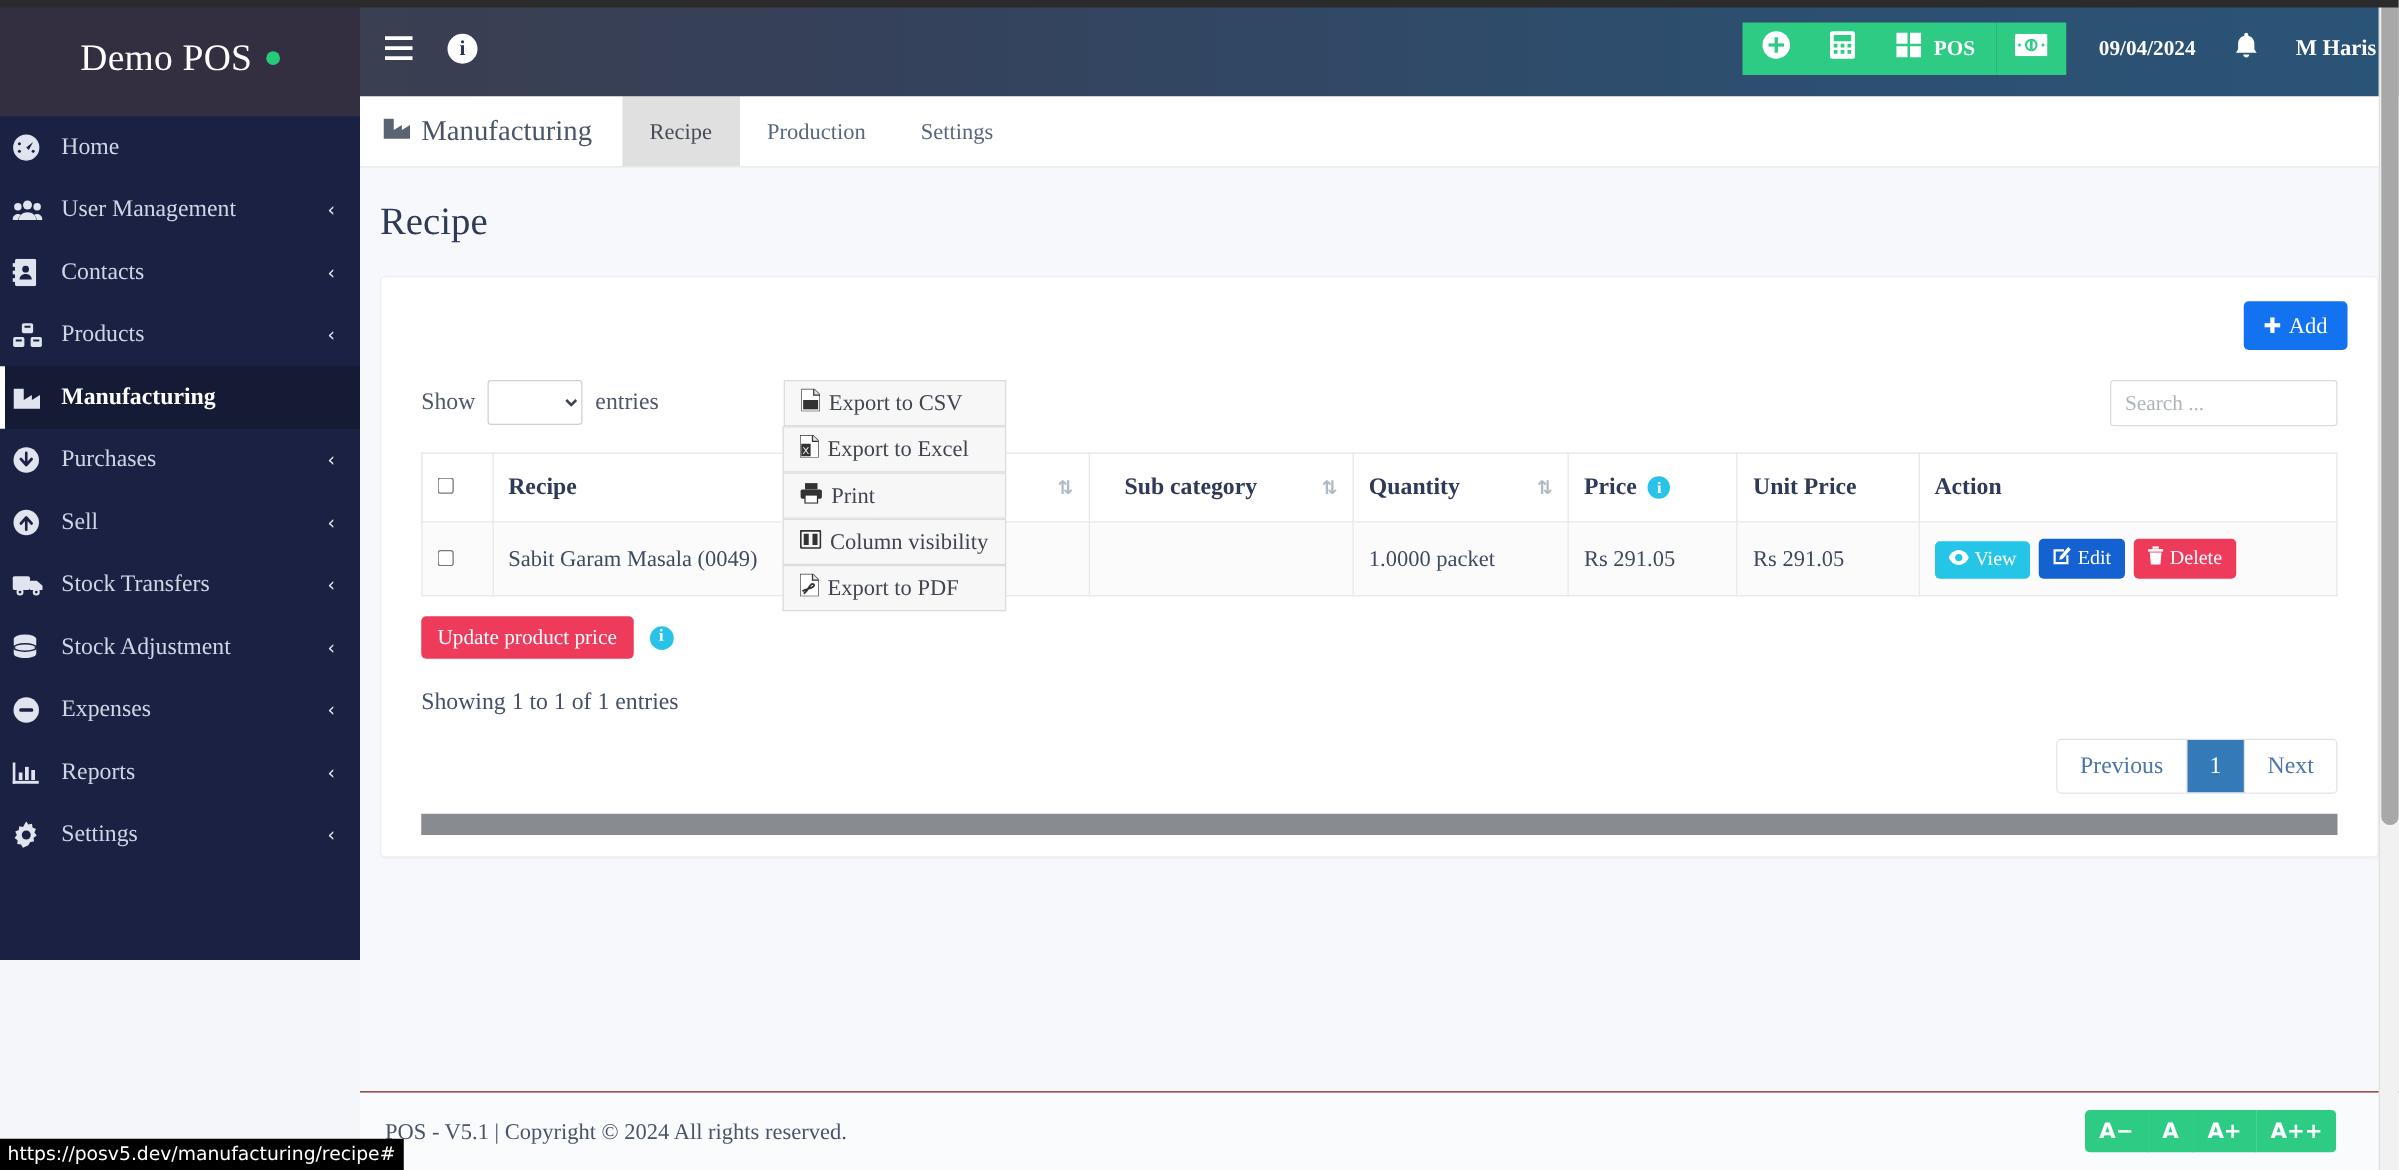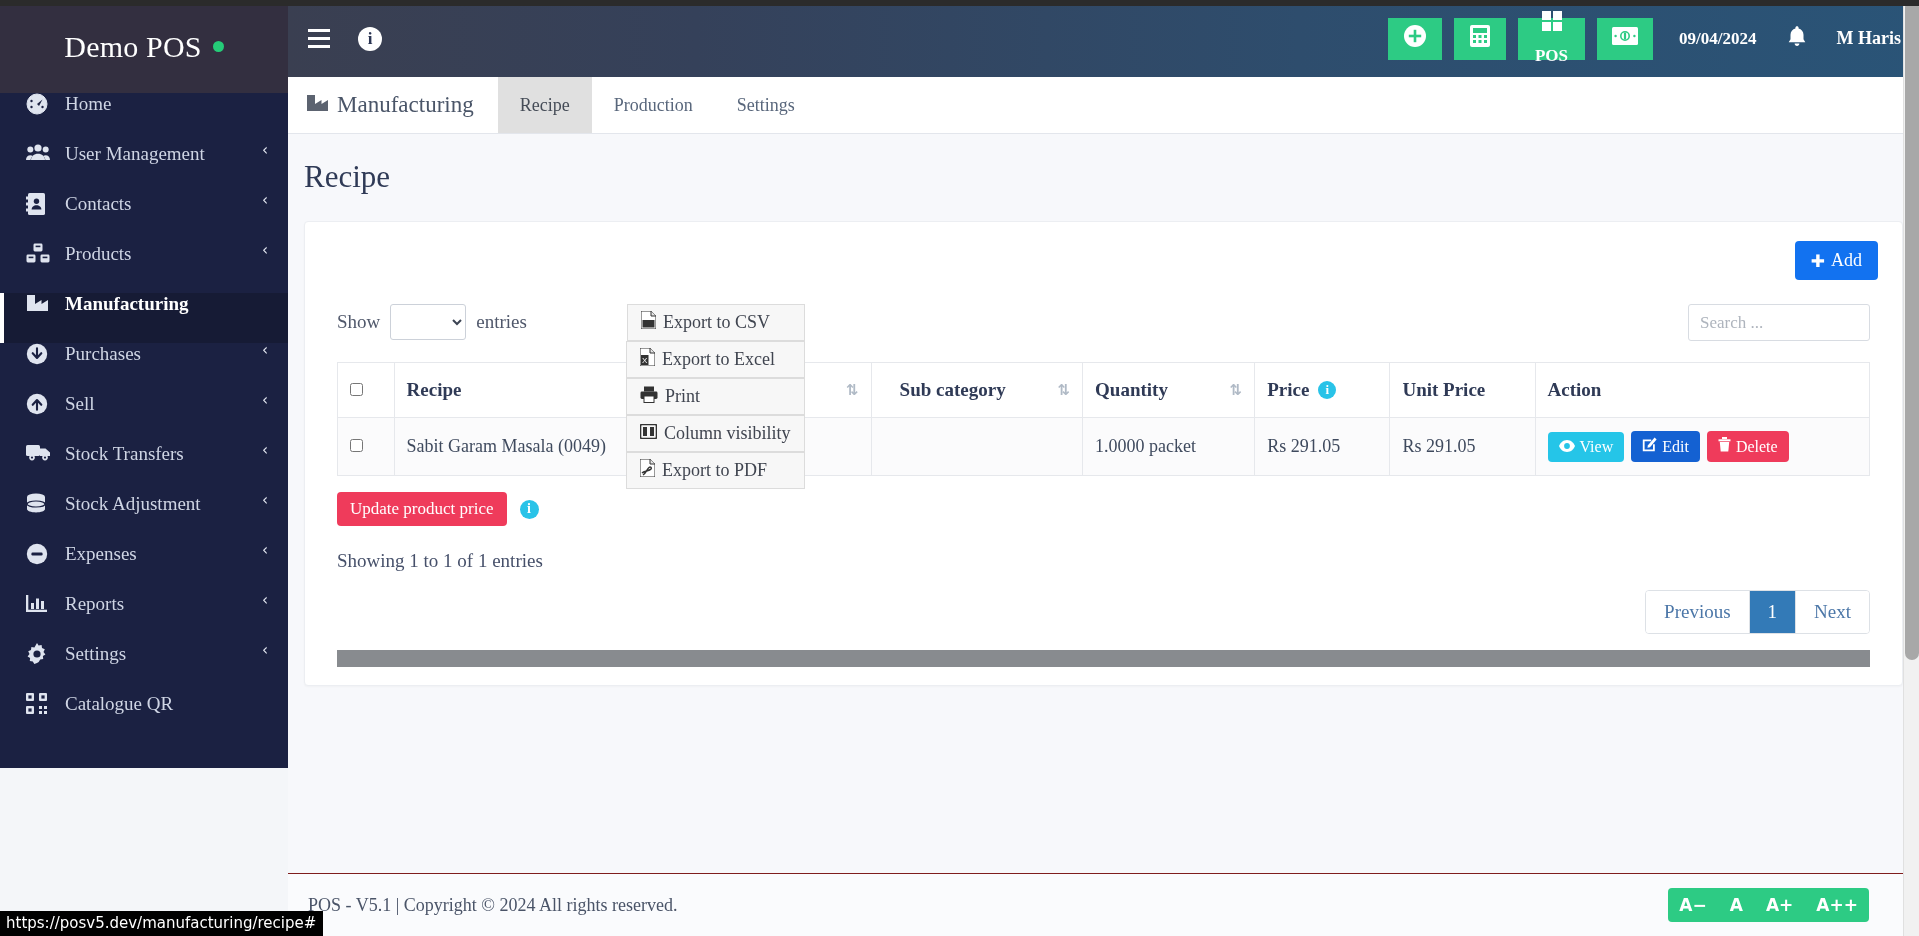--- a/index.html
+++ b/index.html
@@ -26,22 +26,22 @@
   }
   #brand .brand-text {
     color: #ffffff; font-size: 30px; letter-spacing: .2px;
   }
   #brand .brand-dot {
     width: 11px; height: 11px; border-radius: 50%;
     background: #25cc78; display: inline-block;
   }
   .nav-item {
     height: 50px;
-    display: flex; align-items: flex-start;
-    padding: 0 20px 0 26px;
+    display: flex; align-items: center;
+    padding: 0 20px 0 10px;
     color: #cfd5e4; font-size: 19px;
     cursor: pointer; position: relative;
   }
   .nav-item .nav-ico {
     width: 32px; flex: 0 0 32px;
     display: flex; align-items: center; justify-content: flex-start;
     color: #dfe4ef;
   }
   .nav-item .nav-ico svg { display:block; }
   .nav-item .nav-label { flex: 1 1 auto; padding-left: 7px; white-space: nowrap; }
@@ -76,22 +76,22 @@
   #info-btn {
     margin-left: 20px; width: 24px; height: 24px; border-radius: 50%;
     background: #fff; color: #2b3553; display: flex; align-items: center;
     justify-content: center; font-size: 17px; font-weight: bold;
     font-family: "Liberation Serif", serif; cursor: pointer;
   }
   #header-spacer { flex: 1 1 auto; }
   .hbtn {
     background: #2dcb84; color: #fff; height: 42px;
     display: flex; align-items: center; justify-content: center;
-    padding: 0 15px; margin-left: 12px; cursor: pointer;
-    font-size: 17px; font-weight: bold; flex-direction: column;
+    padding: 0 15px; cursor: pointer;
+    font-size: 17px; font-weight: bold;
   }
   .hbtn.pos { gap: 10px; padding: 0 17px; }
   #hdate {
     color: #fff; font-size: 17px; font-weight: bold; margin-left: 26px;
     white-space: nowrap;
   }
   #bell { color: #fff; margin-left: 30px; cursor: pointer; }
   #uname { color: #fff; font-size: 18px; font-weight: bold; margin-left: 30px; white-space: nowrap; }
 
   
@@ -434,37 +434,20 @@
       </div>
       <div class="nav-item">
         <span class="nav-ico">
           <svg width="22" height="22" viewBox="0 0 22 22">
             <path d="M11 0l1.6 2.6 3-.6.4 3 2.8 1.2-1.3 2.8 1.9 2.4-2.5 1.7.3 3-3 .4-1.5 2.6L11 20l-2.7 1.1-1.5-2.6-3-.4.3-3L1.6 13.4 3.5 11 2.2 8.2 5 7l.4-3 3 .6z" fill="#dfe4ef"></path>
             <circle cx="11" cy="11" r="3.6" fill="#1b2142"></circle>
           </svg>
         </span>
         <span class="nav-label">Settings</span>
         <span class="nav-caret">‹</span>
-      </div>
-      <div class="nav-item">
-        <span class="nav-ico">
-          <svg width="21" height="21" viewBox="0 0 21 21">
-            <rect x="0" y="0" width="8" height="8" rx="1" fill="#dfe4ef"></rect>
-            <rect x="2.4" y="2.4" width="3.2" height="3.2" fill="#1b2142"></rect>
-            <rect x="13" y="0" width="8" height="8" rx="1" fill="#dfe4ef"></rect>
-            <rect x="15.4" y="2.4" width="3.2" height="3.2" fill="#1b2142"></rect>
-            <rect x="0" y="13" width="8" height="8" rx="1" fill="#dfe4ef"></rect>
-            <rect x="2.4" y="15.4" width="3.2" height="3.2" fill="#1b2142"></rect>
-            <rect x="13" y="13" width="3" height="3" fill="#dfe4ef"></rect>
-            <rect x="18" y="13" width="3" height="3" fill="#dfe4ef"></rect>
-            <rect x="13" y="18" width="3" height="3" fill="#dfe4ef"></rect>
-            <rect x="18" y="18" width="3" height="3" fill="#dfe4ef"></rect>
-          </svg>
-        </span>
-        <span class="nav-label">Catalogue QR</span>
       </div>
     </div>
 </div>
 
 <div id="header">
   <div id="hamburger">
     <span></span>
       <span></span>
       <span></span>
   </div>

